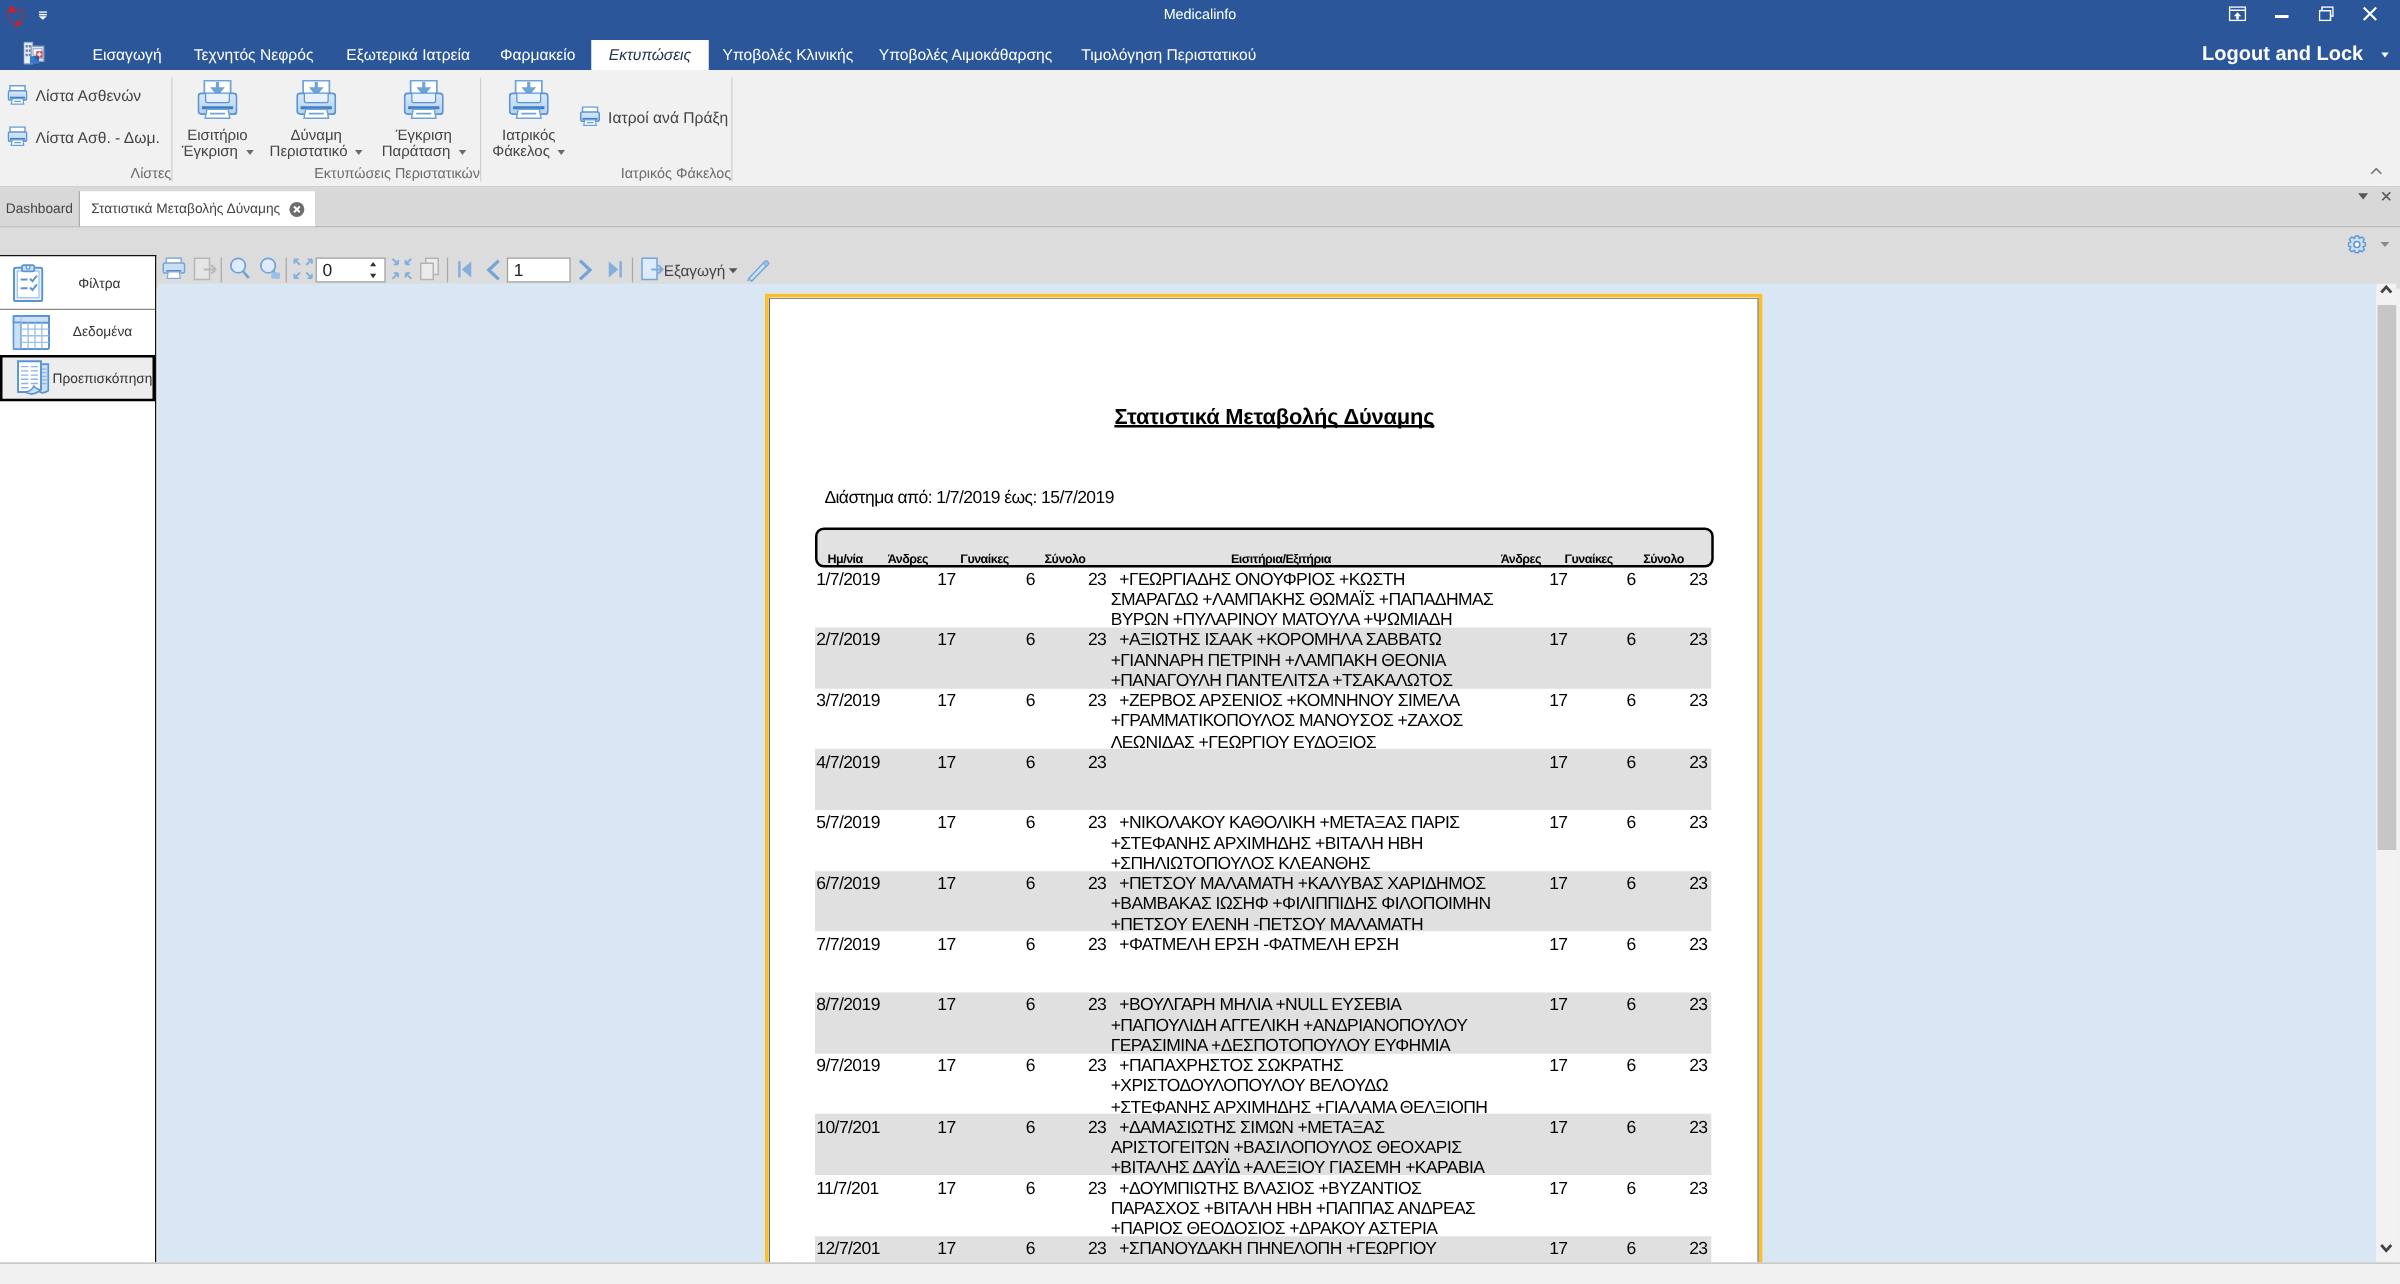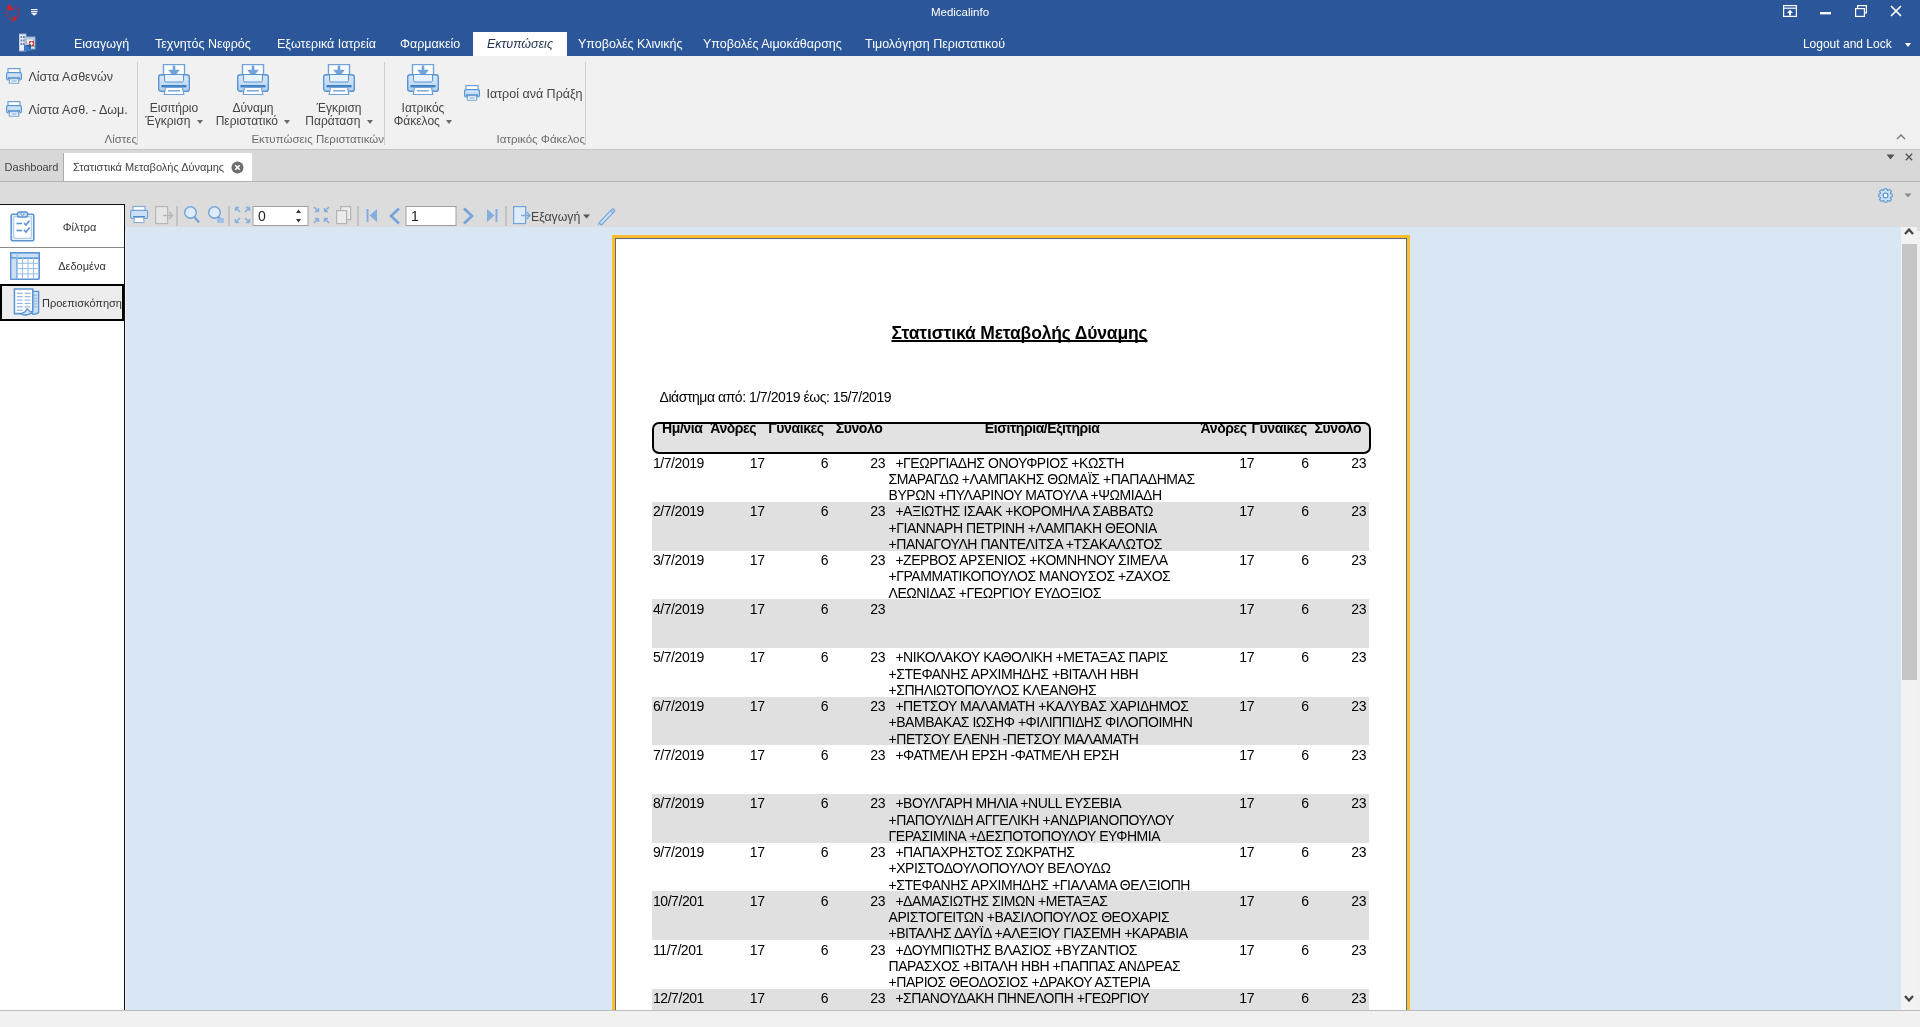--- a/index.html
+++ b/index.html
@@ -8,21 +8,21 @@
 .abs { position:absolute; }
 
 
 #titlebar { left:0; top:0; width:1920px; height:24px; background:#2b579a; color:#fff; }
 #title-text { left:0; top:0; width:1920px; height:24px; text-align:center; font-size:11.5px; line-height:24px; color:#fff; }
 
 
 #tabrow { left:0; top:24px; width:1920px; height:32px; background:#2b579a; }
 .rtab { position:absolute; top:8px; height:24px; line-height:24px; font-size:12.5px; color:#fff; padding:0 14px; }
 .rtab.sel { background:#fff; color:#1e3250; top:8px; height:24px;font-style:italic; }
-#logout { position:absolute; right:9px; top:8px; height:24px; line-height:24px; font-size:12px; color:#fff; }
+#logout { position:absolute; right:9px; top:8px; height:24px; line-height:24px; font-size:16px; color:#fff;font-weight:bold; }
 
 
 #ribbon { left:0; top:56px; width:1920px; height:94px; background:#f2f1f1; border-bottom:1px solid #c8c6c4; }
 .gsep { position:absolute; top:6px; width:1px; height:83px; background:#d2d0ce; }
 .glabel { position:absolute; top:77px; height:14px; font-size:11.5px; color:#6b6b6b; text-align:right; }
 .smallbtn { position:absolute; height:22px; font-size:12.5px; color:#444; line-height:22px; }
 .bigbtn { position:absolute; top:3px; width:70px; height:86px; text-align:center; font-size:12px; color:#444; }
 .bigbtn .lbl { margin-top:3px; line-height:13px; }
 .dd { display:inline-block; width:0; height:0; border-left:3.5px solid transparent; border-right:3.5px solid transparent; border-top:4px solid #6b6b6b; margin-left:3px; vertical-align:middle; }
 
@@ -48,21 +48,21 @@
 #vscroll { left:1901px; top:227px; width:16px; height:783px; background:#f2f2f2; }
 #vthumb { position:absolute; left:0.5px; top:17px; width:15px; height:436px; background:#c6c6c6; }
 #hband { left:0; top:1010px; width:1920px; height:17px; background:#f1f1f1; border-top:1px solid #bcbcbc; }
 
 
 #page { position:absolute; left:485.5px; top:8px; width:798px; height:900px; background:#fff; border:3px solid #fcbe2d; box-shadow: inset 0 0 0 1px #5a6b7d; }
 #report { position:absolute; left:0; top:0; width:100%; height:100%; color:#000; }
 #rtitle { position:absolute; left:277px; top:85px; font-size:17.5px; letter-spacing:-0.15px; font-weight:bold; text-decoration:underline; text-underline-offset:0.5px; text-decoration-thickness:1.5px; text-decoration-skip-ink:none; white-space:nowrap; }
 #rrange { position:absolute; left:45px; top:150.5px; font-size:14px; letter-spacing:-0.45px; white-space:nowrap; }
 #thead { position:absolute; left:37.5px; top:184px; width:719px; height:32px; background:#e2e2e2; border:2px solid #000; border-radius:7px; }
-.hc { position:absolute; top:182px; font-size:14px; letter-spacing:-0.4px; font-weight:bold; white-space:nowrap; }
+.hc { position:absolute; top:204px; font-size:10px; letter-spacing:-0.4px; font-weight:bold; white-space:nowrap; }
 .row { position:absolute; left:37.5px; width:717px; height:48.67px; font-size:14px; letter-spacing:-0.45px; line-height:16.23px; }
 .row.g { background:#e0e0e0; }
 .c { position:absolute; top:1.5px; }
 .num { text-align:right; }
 .names { left:236.5px; width:345px; top:1.5px; white-space:nowrap; }
 </style>
 </head>
 <body>
 
 <div class="abs" id="titlebar"></div>

